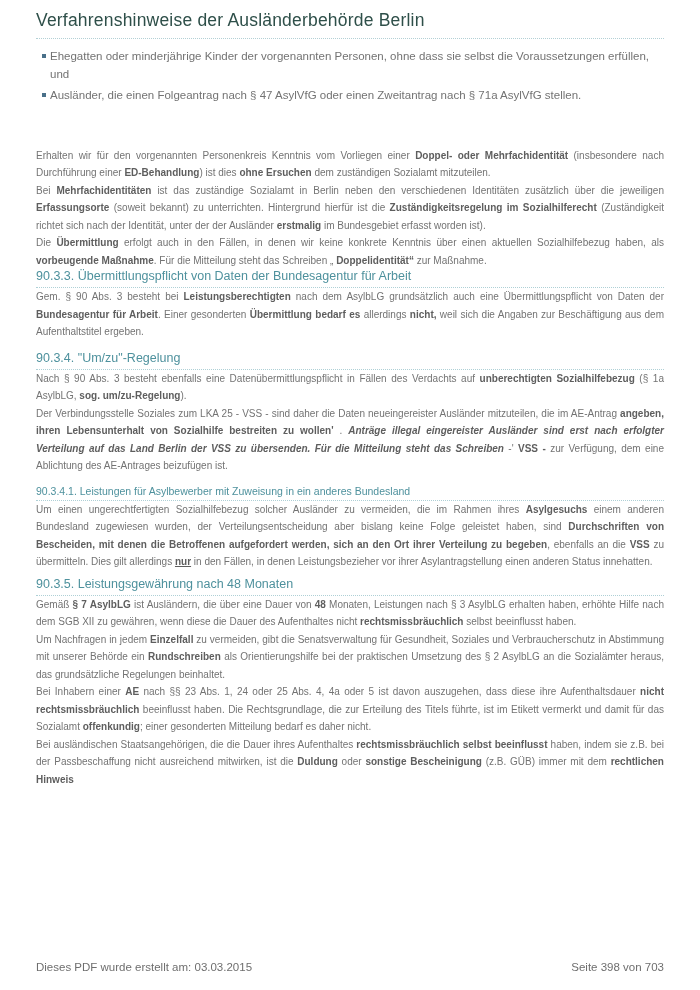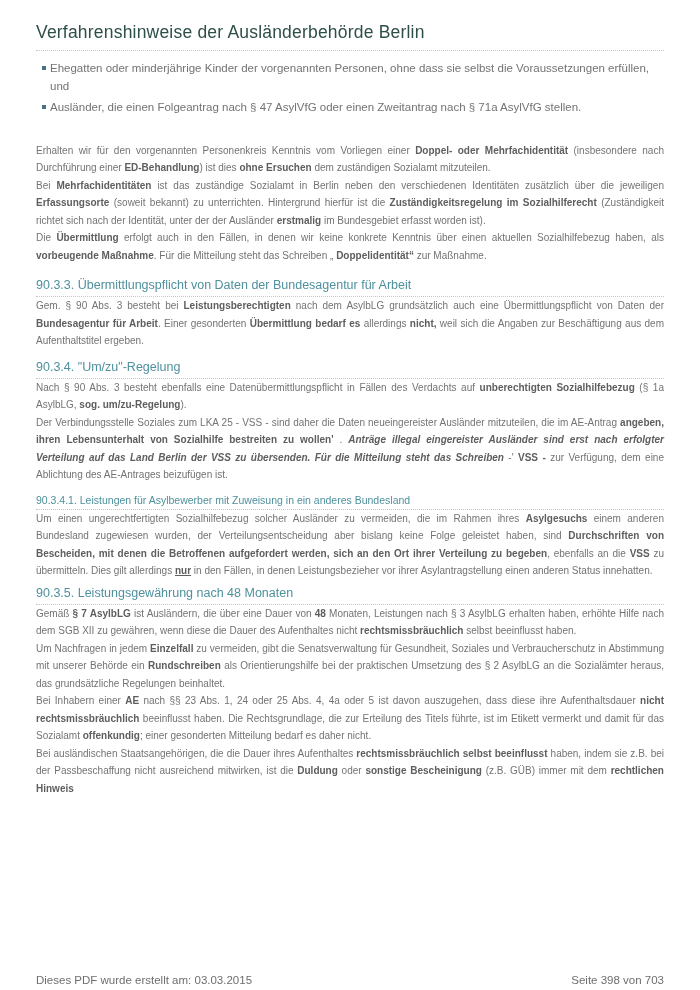--- a/index.html
+++ b/index.html
@@ -1,25 +1,25 @@
 <!DOCTYPE html>
 <html lang="de"><head>
 <meta charset="utf-8">
 <style>
   html, body { margin:0; padding:0; }
   body {
     width:700px; height:990px; overflow:hidden; background:#ffffff;
     font-family:"Liberation Sans", sans-serif; position:relative;
   }
-  .page { padding:20px 36px 0 36px; position:relative; box-sizing:border-box; height:990px; }
+  .page { padding:8px 36px 0 36px; position:relative; box-sizing:border-box; height:990px; }
   .title {
     font-size:17.5px; font-weight:400; color:#2e4f49; letter-spacing:.2px;
     margin:0; padding:2px 0 7px 0; border-bottom:1px dotted #b3d0d5;
   }
-  ul.bullets { list-style:none; margin:9px 0 25px 0; padding:0 0 0 6px; }
+  ul.bullets { list-style:none; margin:9px 0 42px 0; padding:0 0 0 6px; }
   ul.bullets li { display:flex; align-items:flex-start; margin:0 0 4px 0; }
   .blt {
     flex:0 0 auto; width:4px; height:4px; background:#4a7089; margin:6px 4px 0 0;
   }
   .btxt { font-size:11.5px; line-height:17.5px; color:#737373; }
   .h {
     font-size:12.5px; font-weight:400; color:#4e919d; margin:0;
     padding:0 0 4px 0; border-bottom:1px dotted #aed0d6;
   }
   .h.small { font-size:10.5px; padding-bottom:3px; }
@@ -27,25 +27,25 @@
     font-size:10px; line-height:17.5px; color:#737373;
     text-align:justify; margin:0;
   }
   .b  { font-weight:700; color:#5e5e5e; }
   .bi { font-weight:700; font-style:italic; color:#5e5e5e; }
   .bu { font-weight:700; color:#5e5e5e; text-decoration:underline; }
   .mt3  { margin-top:3px; }
   .mt6  { margin-top:6px; }
   .mt10 { margin-top:10px; }
   .mt13 { margin-top:13px; }
-  .mt14 { margin-top:14px; }
+  .mt14 { }
   .mt20 { margin-top:20px; }
   .mt22 { margin-top:22px; }
   .footer {
-    position:absolute; left:36px; right:36px; bottom:4px;
+    position:absolute; left:36px; right:36px; bottom:17px;
     display:flex; justify-content:space-between;
     font-size:11.5px; color:#6e6e6e;
   }
 </style>
 </head>
 <body>
 
 <div class="page">
 
   <h1 class="title">Verfahrenshinweise der Ausländerbehörde Berlin</h1>

